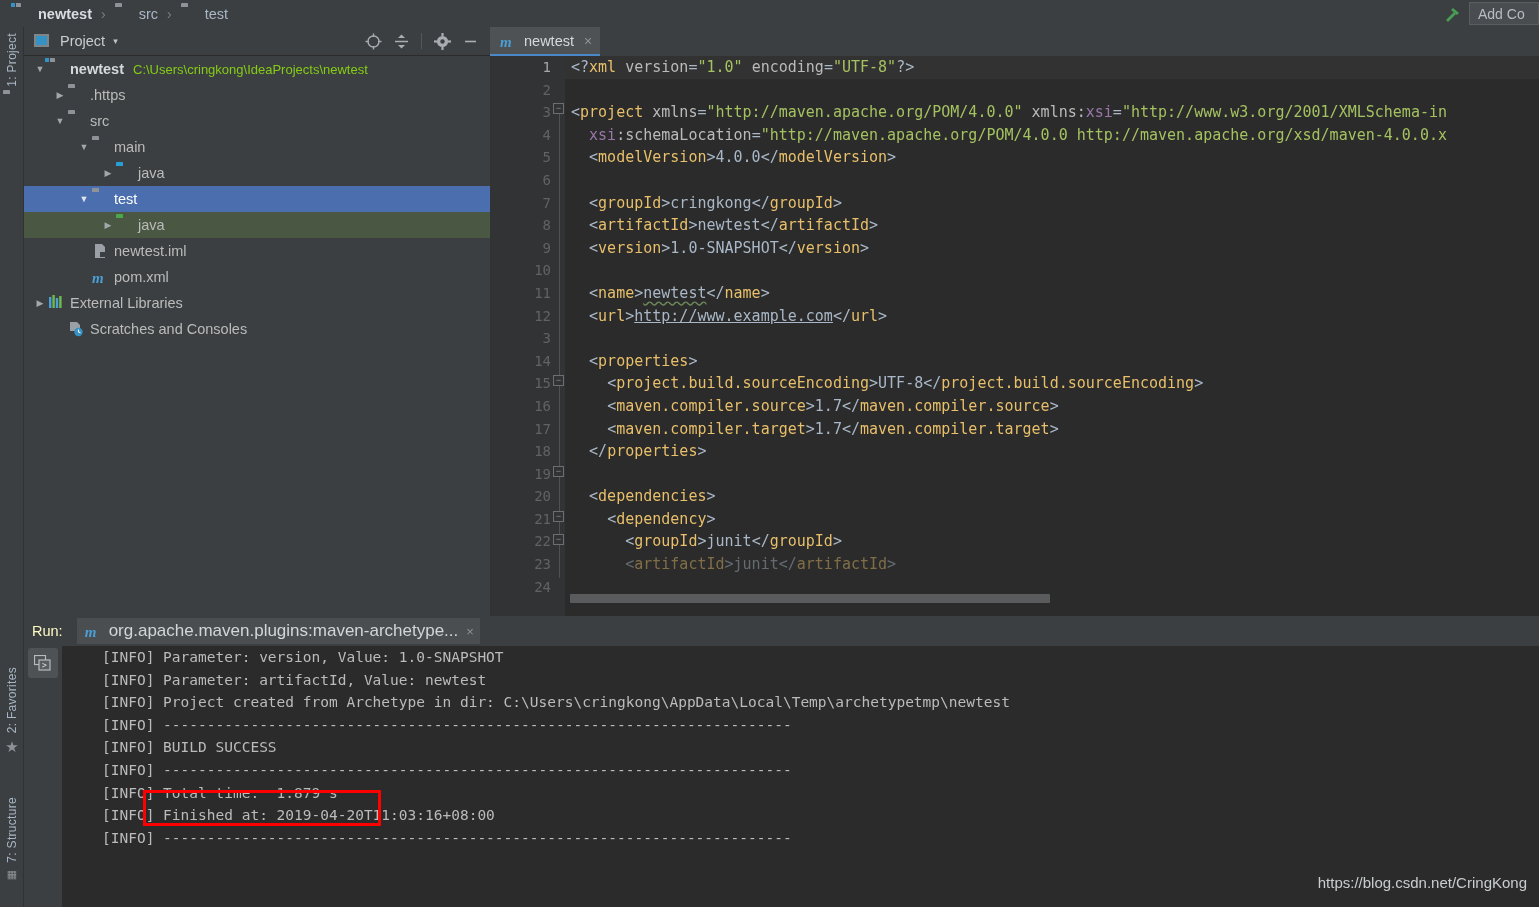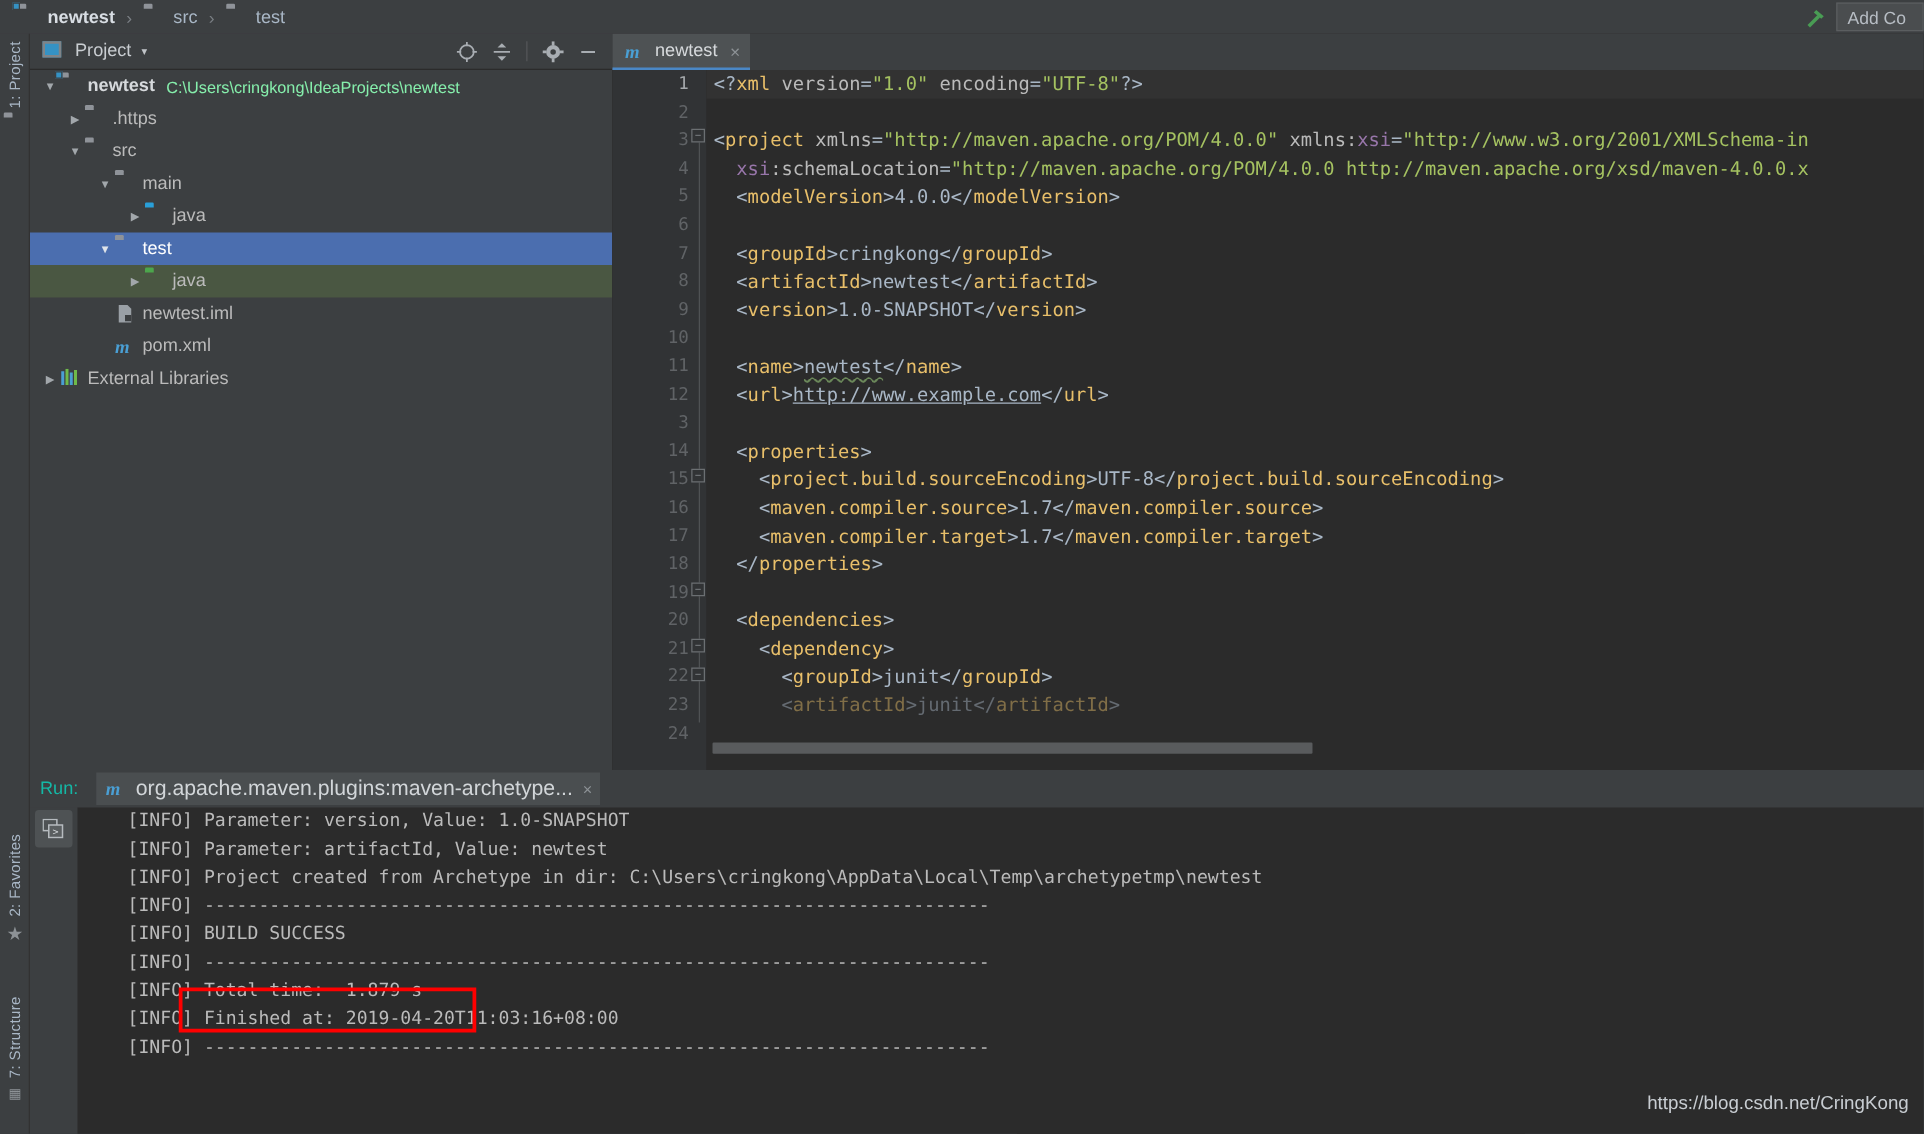--- a/index.html
+++ b/index.html
@@ -72,21 +72,21 @@
   }
   .trow {
     height: 26px; display: flex; align-items: center; white-space: nowrap;
     padding-left: 8px;
   }
   .trow.sel { background: #4b6eaf; }
   .trow.greenbg { background: #4a5742; }
   .tarrow { width: 16px; text-align: center; font-size: 9px; color: #a2a7ab; flex: 0 0 16px; }
   .tlabel { font-size: 14.5px; color: #bbbbbb; margin-left: 4px; }
   .tlabel.bold { font-weight: bold; color: #d6d9dc; }
-  .tpath { font-size: 13px; color: #86efac; margin-left: 9px; }
+  .tpath { font-size: 13px; color: #84cc16; margin-left: 9px; }
   .ticon { width: 18px; height: 16px; display: inline-block; position: relative; flex: 0 0 18px; }
 
   
   .folder { width: 16px; height: 13px; background: #8f9399; border-radius: 1px; position: relative; }
   .folder::before {
     content:""; position:absolute; left:0; top:-3px; width:7px; height:4px;
     background:#8f9399; border-radius: 1px 1px 0 0;
   }
   .folder.blue { background:#299fd8; } .folder.blue::before { background:#299fd8; }
   .folder.green { background:#4ca64c; } .folder.green::before { background:#4ca64c; }
@@ -153,21 +153,21 @@
 
   
   .runpanel {
     position: absolute; left: 24px; top: 616px; width: 1515px; height: 291px;
     background: #3c3f41;
   }
   .run-header {
     height: 30px; display: flex; align-items: center; padding-left: 8px;
     background: #3c3f41;
   }
-  .run-label { font-size: 14.5px; color: #14b8a6; margin-right: 14px; }
+  .run-label { font-size: 14.5px; color: #fef9c3; margin-right: 14px; }
   .run-tab { display: flex; align-items: center; background: #4a4e50; height: 26px; padding: 0 6px 0 8px; }
   .run-tab-name { font-size: 17px; color: #d2d6d9; margin-left: 6px; }
   .run-tab-close { margin-left: 8px; color: #8d9296; font-size: 13px; }
 
   .run-sidebar {
     position:absolute; left:0; top:30px; width:38px; height:261px; background:#3c3f41;
   }
   .run-icon-btn {
     position:absolute; left:4px; top:2px; width:30px; height:30px;
     background:#4e5254; border-radius:3px; display:flex; align-items:center; justify-content:center;
@@ -355,20 +355,32 @@
           <svg width="16" height="14" viewBox="0 0 16 14">
             <rect x="1" y="2" width="2.4" height="11" fill="#4a9fd4"></rect>
             <rect x="4.4" y="0" width="2.4" height="13" fill="#6fba4a"></rect>
             <rect x="7.8" y="3" width="2.4" height="10" fill="#4a9fd4"></rect>
             <rect x="11.2" y="1" width="2.4" height="12" fill="#6fba4a"></rect>
           </svg>
         </span>
         <span class="tlabel">External Libraries</span>
       </div>
 
+      <div class="trow" style="padding-left:28px;">
+        <span class="tarrow"></span>
+        <span class="ticon">
+          <svg width="16" height="16" viewBox="0 0 16 16">
+            <path d="M2 1 h7 l3 3 v6 h-10 z" fill="#9aa0a6"></path>
+            <circle cx="10.5" cy="11" r="4.2" fill="#3592c4"></circle>
+            <line x1="10.5" y1="11" x2="10.5" y2="8.6" stroke="#fff" stroke-width="1.1"></line>
+            <line x1="10.5" y1="11" x2="12.4" y2="11.8" stroke="#fff" stroke-width="1.1"></line>
+          </svg>
+        </span>
+        <span class="tlabel">Scratches and Consoles</span>
+      </div>
     </div>
   </div>
 
   <div class="editor-area">
     <div class="tabstrip">
       <div class="etab">
         <span class="ticon">
           <span style="font-family:'Liberation Serif',serif;font-style:italic;font-weight:bold;color:#4a9fd4;font-size:15px;">m</span>
         </span>
         <span class="etab-name">newtest</span>

